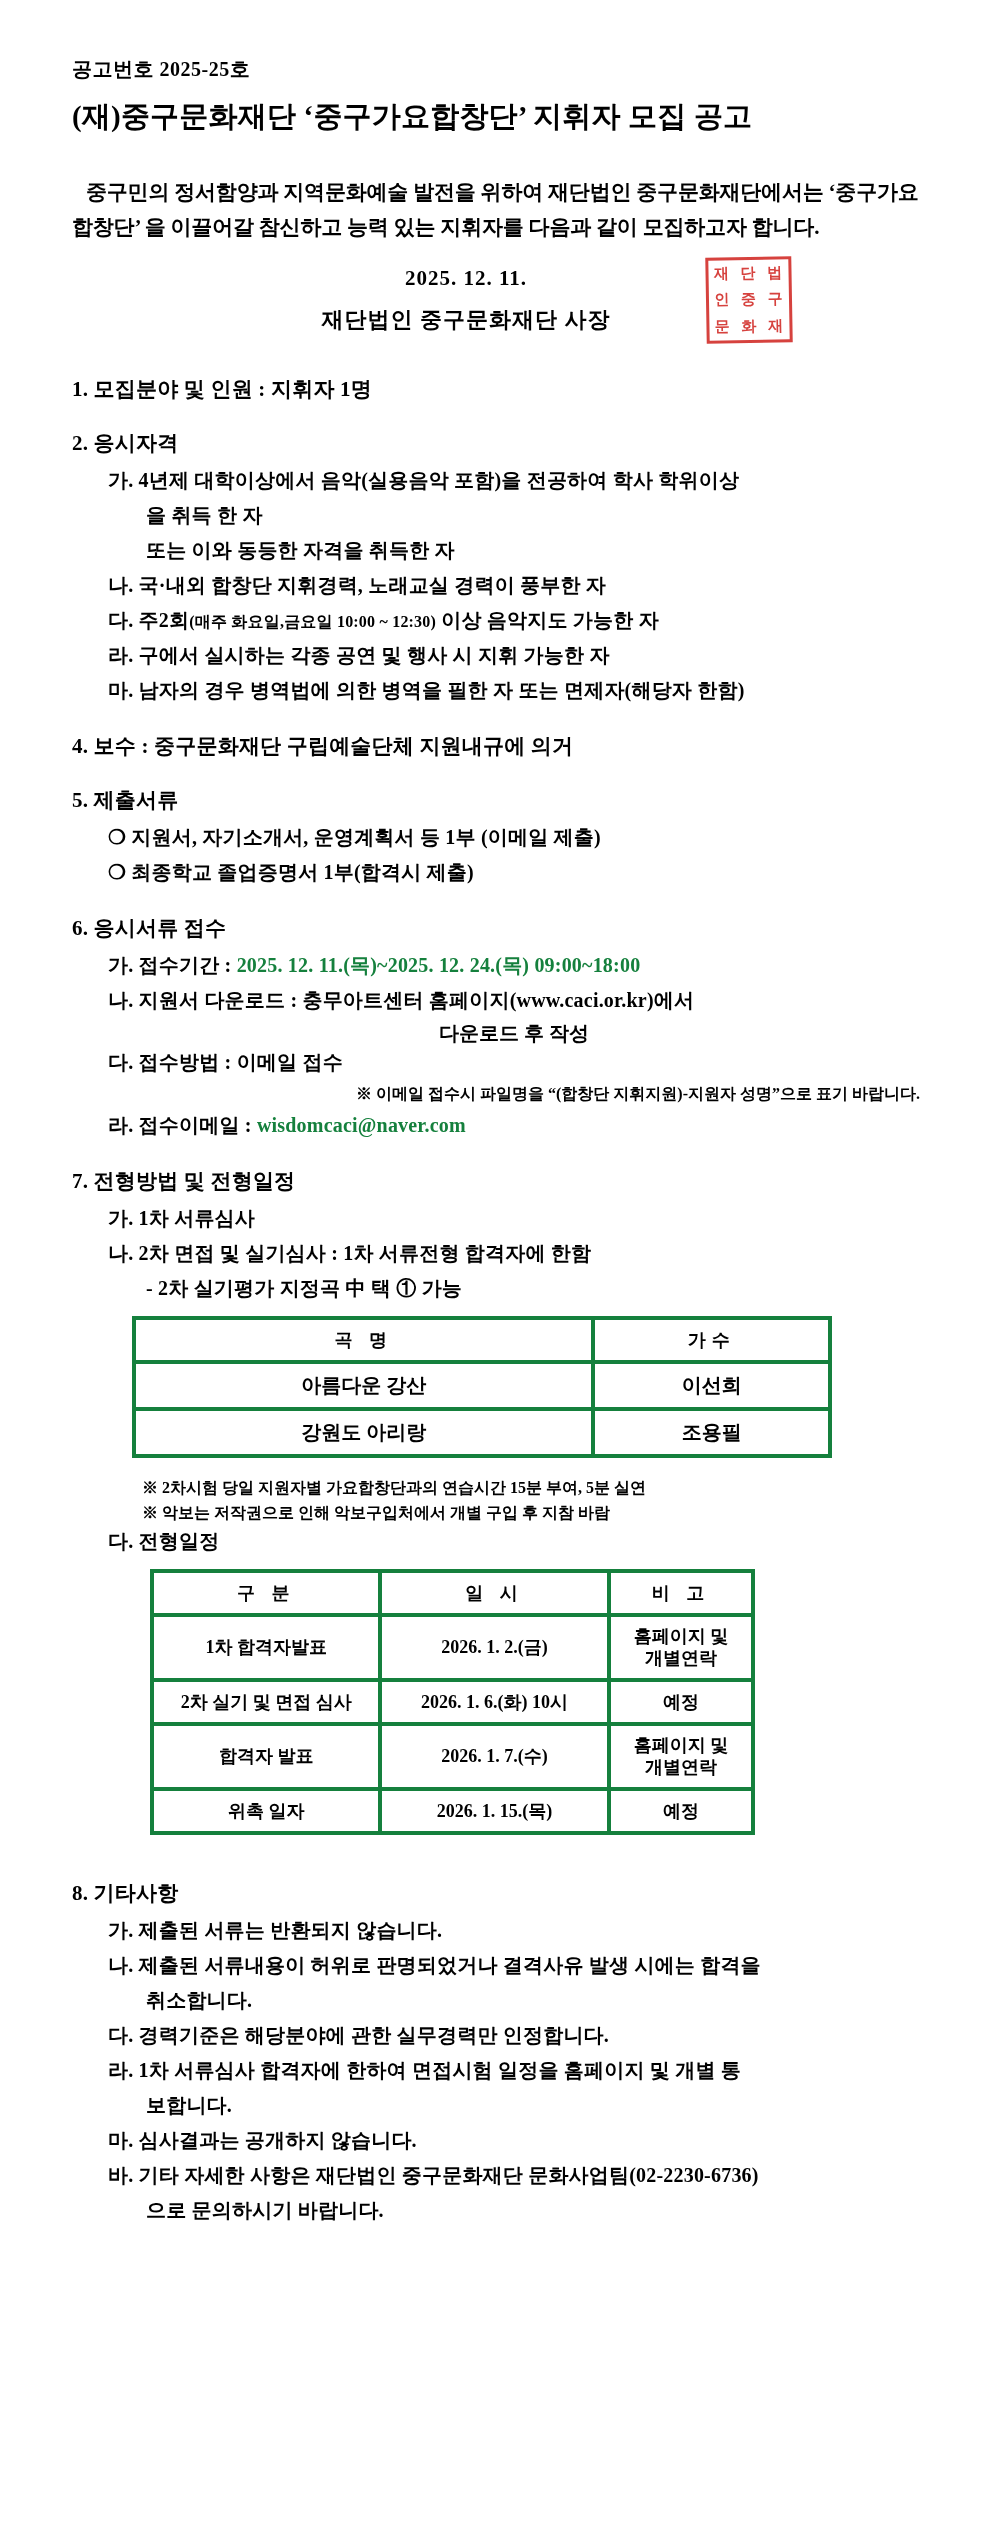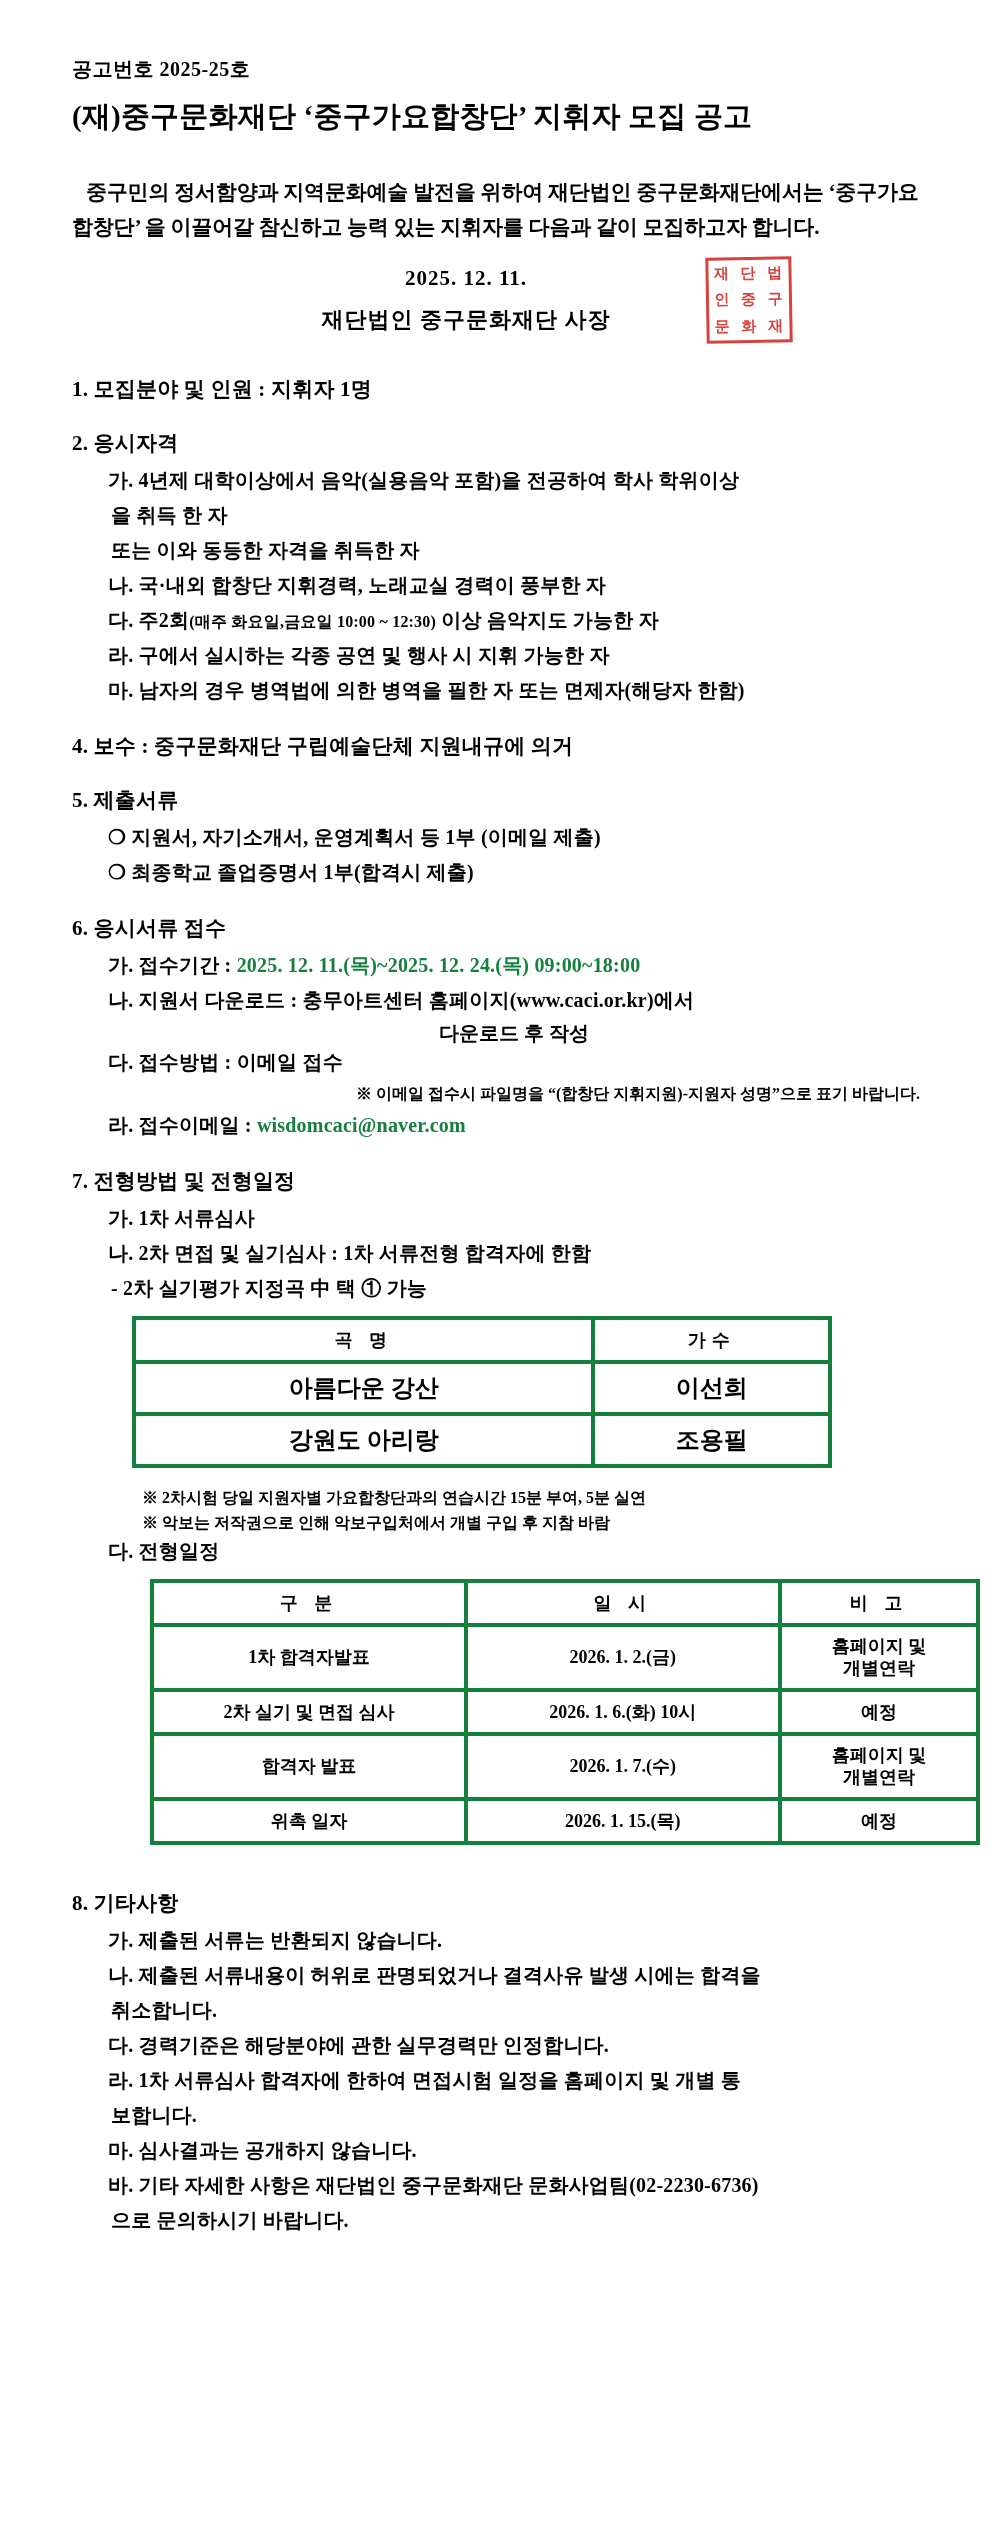--- a/index.html
+++ b/index.html
@@ -99,21 +99,21 @@
   }
   .item {
     font-size: 20px;
     font-weight: bold;
     letter-spacing: 0.2px;
     line-height: 1.55;
     margin-left: 36px;
     margin-bottom: 4px;
   }
   .item.sub {
-    margin-left: 39px;
+    margin-left: 74px;
   }
   .item .small {
     font-size: 16px;
   }
   .note {
     font-size: 16px;
     font-weight: bold;
     margin-left: 78px;
     margin-bottom: 4px;
     line-height: 1.5;
@@ -137,25 +137,25 @@
     font-weight: bold;
   }
   table td, table th {
     border: 4px solid #15803d;
     text-align: center;
     padding: 8px 6px;
     font-weight: bold;
   }
   .song-table { width: 700px; }
   .song-table th { font-size: 18px; letter-spacing: 6px; }
-  .song-table td { font-size: 24px; }
+  .song-table td { font-size: 20px; }
   .song-table col.c1 { width: 66%; }
   .song-table col.c2 { width: 34%; }
 
-  .sched-table { width: 830px; margin-left: 78px; }
+  .sched-table { width: 605px; margin-left: 78px; }
   .sched-table th { letter-spacing: 6px; }
   .sched-table col.c1 { width: 38%; }
   .sched-table col.c2 { width: 38%; }
   .sched-table col.c3 { width: 24%; }
   .sched-table td.two-line { line-height: 1.25; }
 
   .tbl-note {
     font-size: 16px;
     font-weight: bold;
     margin-left: 70px;

